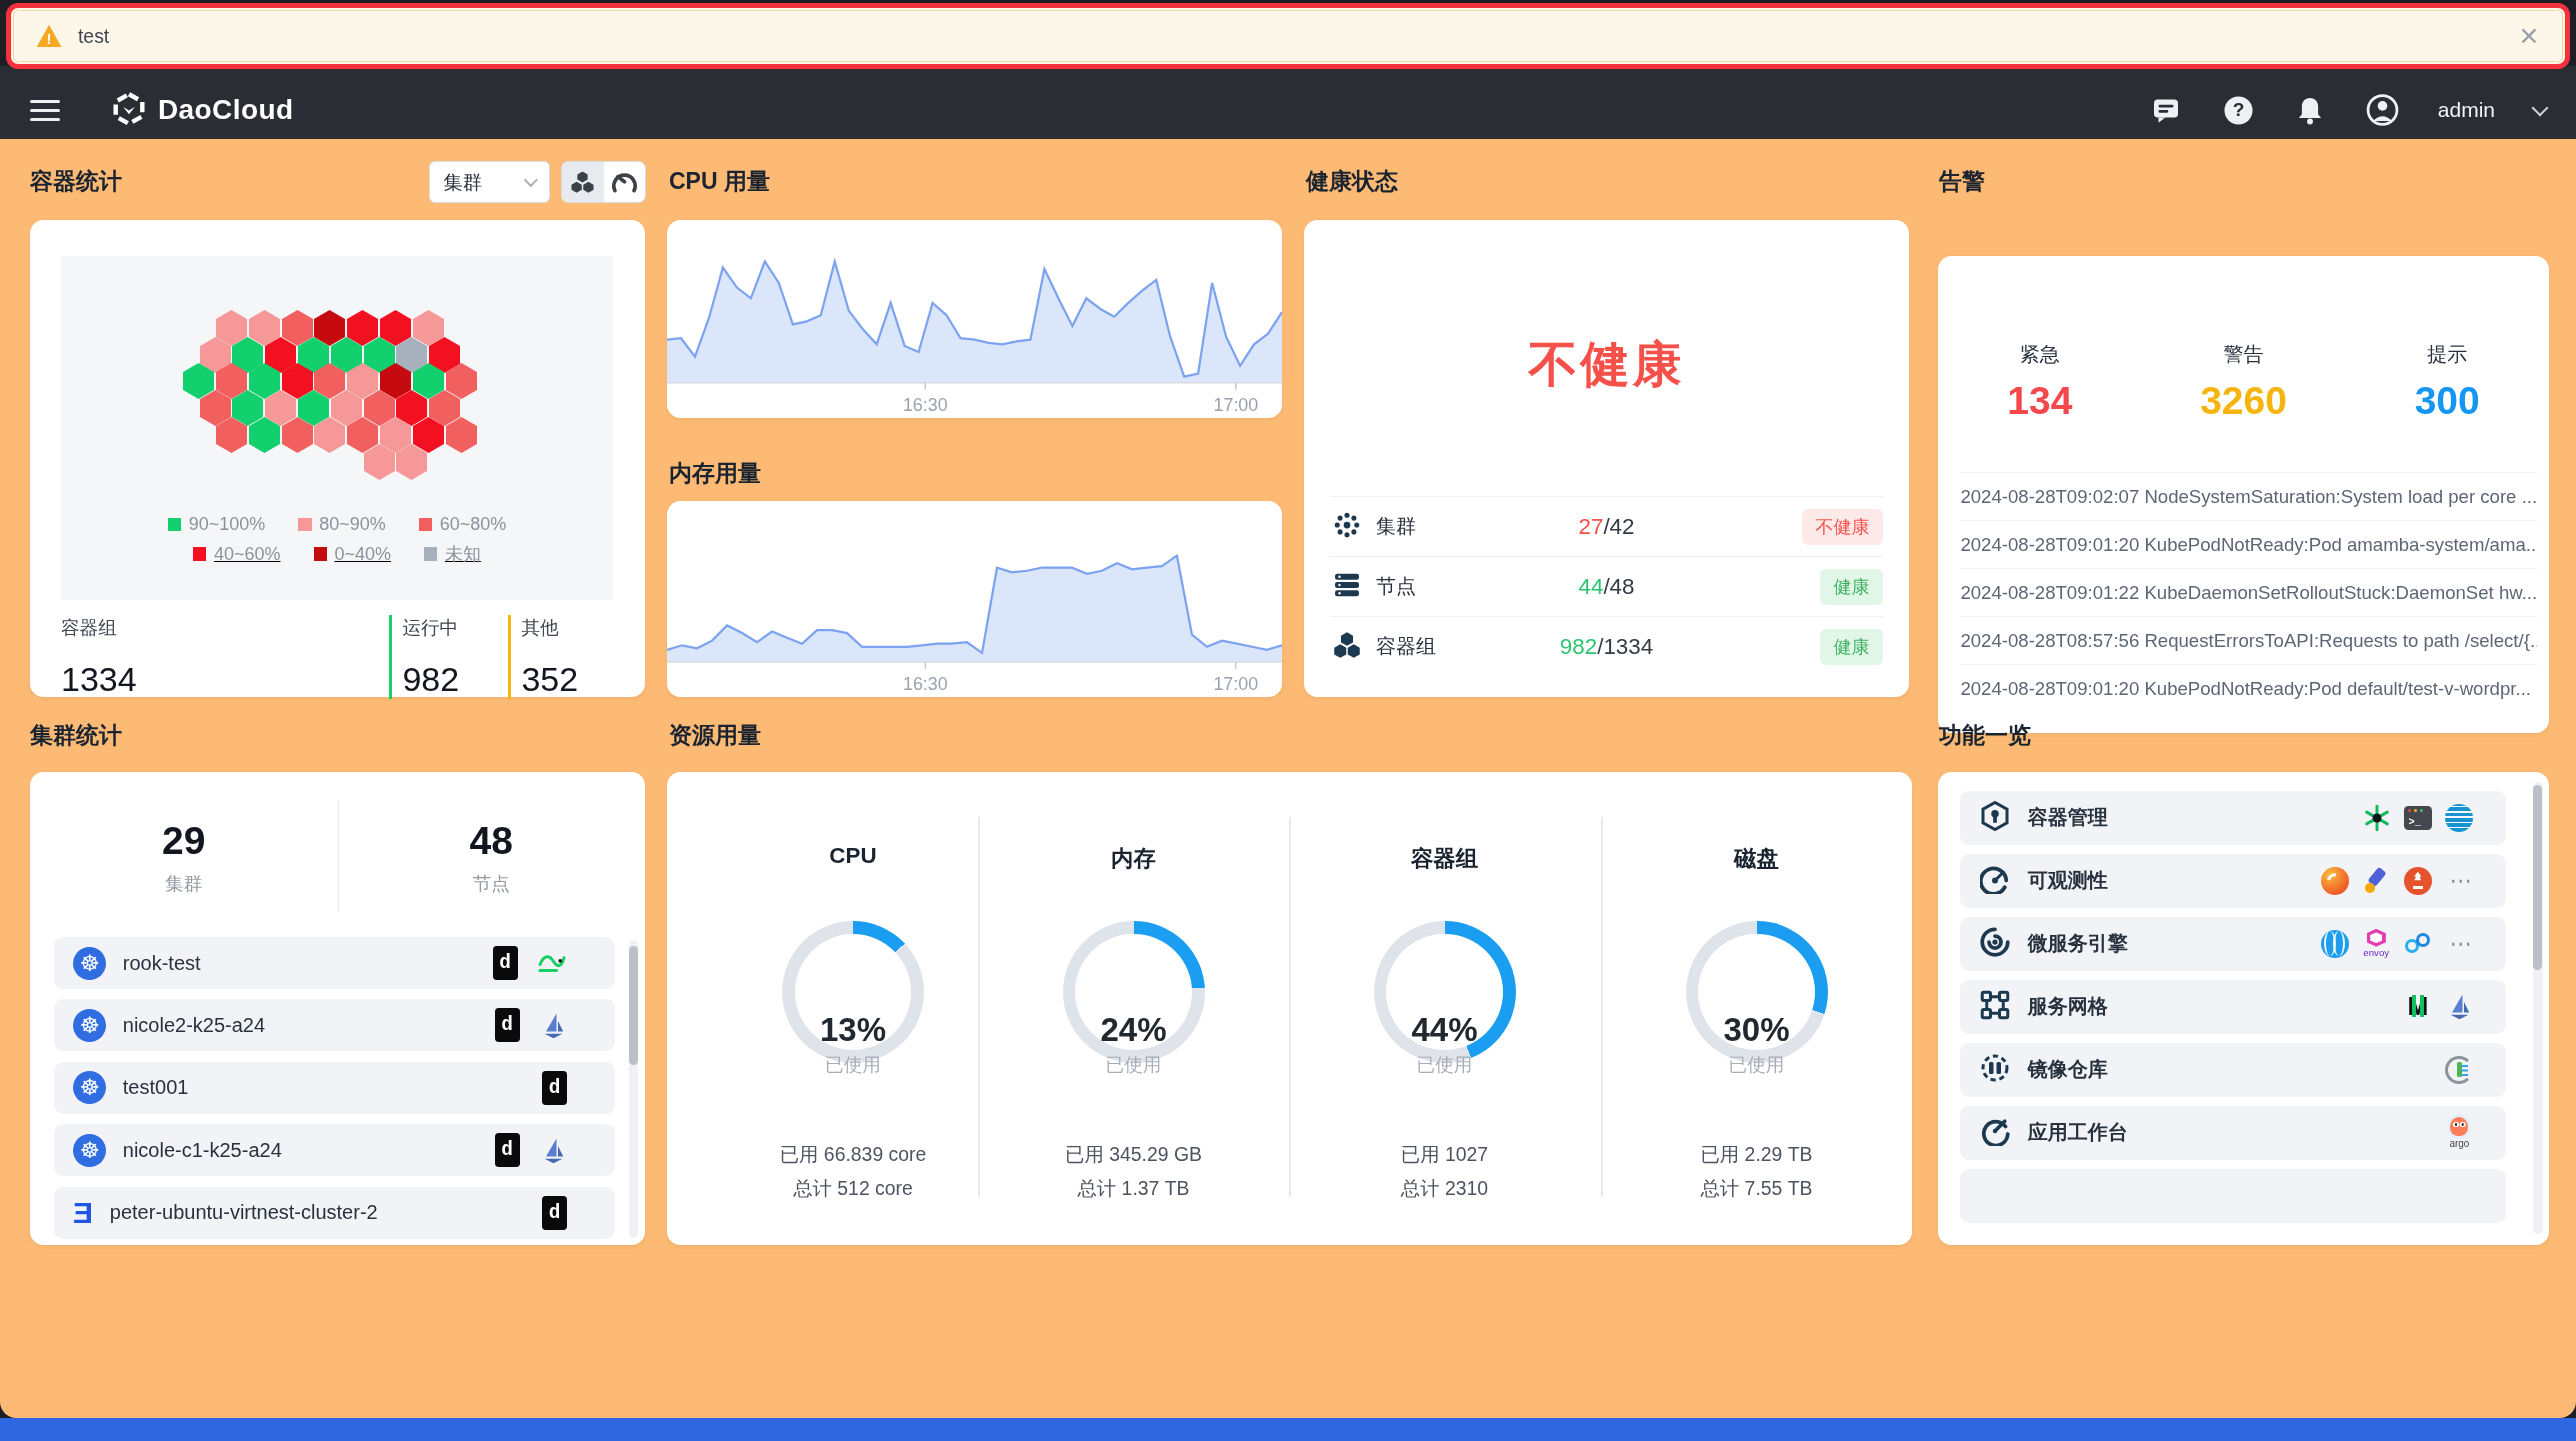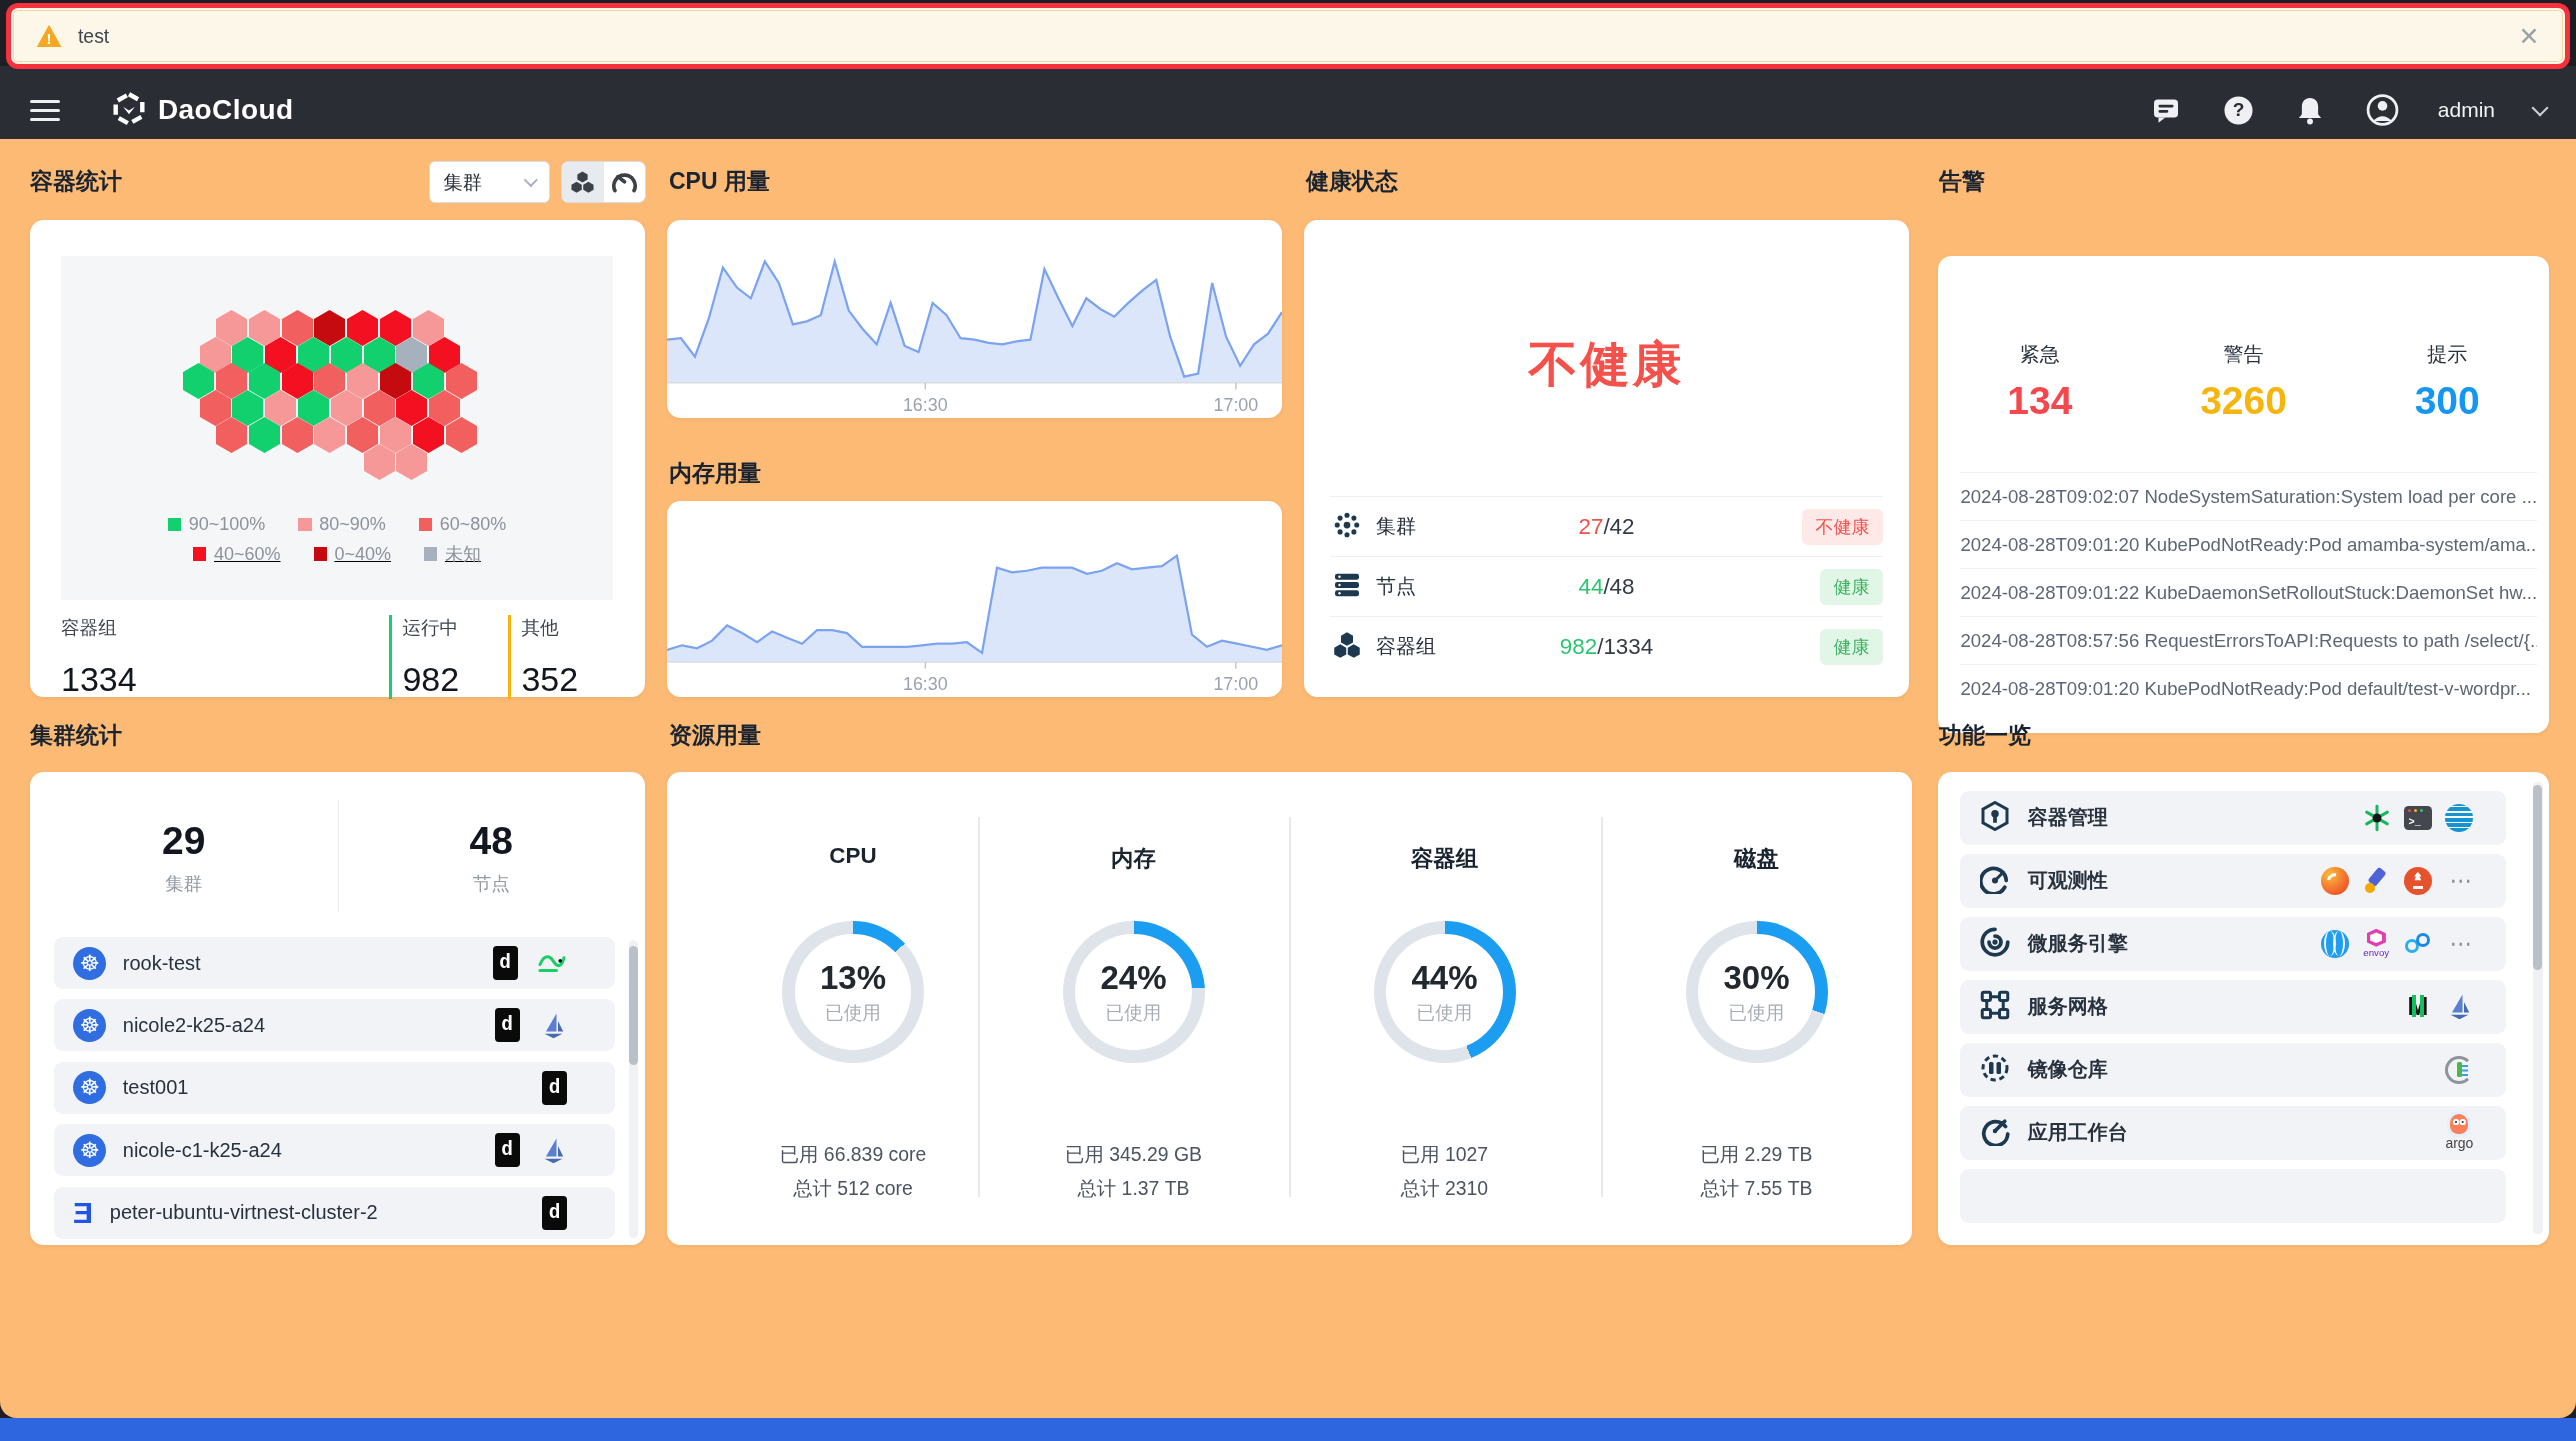--- a/index.html
+++ b/index.html
@@ -100,21 +100,21 @@
   .docker-badge { width:25px; height:34px; background:#0a0a0a; color:#fff; border-radius:3.7px; display:flex; align-items:center; justify-content:center; font-size:19.4px; font-weight:bold; font-family:"Liberation Mono",monospace; }
   .scrollbar { position:absolute; border-radius:4.5px; background:#f0f1f4; }
   .scroll-thumb { position:absolute; border-radius:4.5px; background:#babfc8; }
 
   
   .r-col { position:absolute; top:0; height:100%; }
   .r-divider { position:absolute; top:45px; width:1.5px; height:380px; background:#e6e9ee; }
   .r-title { position:absolute; top:71px; width:100%; text-align:center; font-size:22.4px; font-weight:bold; color:#1a2330; }
   .donut { position:absolute; left:50%; top:149px; transform:translateX(-50%); width:142px; height:142px; border-radius:50%; }
   .donut::after { content:""; position:absolute; inset:12.7px; background:#fff; border-radius:50%; }
-  .donut-txt { position:absolute; left:50%; top:149px; transform:translateX(-50%); width:142px; height:142px; display:flex; flex-direction:column; align-items:center; justify-content:center; z-index:2; }
+  .donut-txt { position:absolute; left:50%; top:164px; transform:translateX(-50%); width:142px; height:142px; display:flex; flex-direction:column; align-items:center; justify-content:flex-end; z-index:2; }
   .donut-pct { font-size:33px; font-weight:bold; color:#21282f; }
   .donut-cap { font-size:18.6px; color:#a7adb6; margin-top:3px; }
   .r-used { position:absolute; top:369px; width:100%; text-align:center; font-size:19.4px; color:#4c5460; }
   .r-total { position:absolute; top:403px; width:100%; text-align:center; font-size:19.4px; color:#4c5460; }
 
   
   .f-rows { position:absolute; left:22.4px; top:18.6px; width:546px; }
   .f-row { height:54px; background:#f1f3f6; border-radius:9px; margin-bottom:9px; display:flex; align-items:center; padding:0 19.4px; position:relative; cursor:pointer; }
   .f-label { font-size:20px; color:#28313e; margin-left:18px; font-weight:bold; }
   .f-apps { position:absolute; right:33px; display:flex; gap:13.4px; align-items:center; }
@@ -147,21 +147,21 @@
   .ic-merbridge { position:relative; font-size:25px; font-weight:900; color:#101418; }
   .ic-merbridge::before { content:""; position:absolute; left:4.5px; top:3px; bottom:4.5px; width:3.7px; background:#12c05c; }
   .ic-merbridge::after { content:""; position:absolute; right:4.5px; top:3px; bottom:4.5px; width:3.7px; background:#12c05c; }
   .ic-harbor { width:28px; height:28px; border-radius:50%; border:3px solid #8d949c; position:relative; border-right-color:transparent; }
   .ic-harbor i { position:absolute; left:8.2px; top:3.7px; width:5.2px; height:15px; background:#4fb748; border-radius:1.5px; }
   .ic-harbor b { position:absolute; right:2.2px; top:6px; width:7.5px; height:2.2px; background:#37a0e8; box-shadow:0 4.5px 0 #37a0e8, 0 9px 0 #37a0e8; }
   .ic-argo { display:flex; flex-direction:column; align-items:center; }
   .ic-argo .head { width:18px; height:19.4px; background:#ff8058; border-radius:50% 50% 42% 42%; position:relative; box-shadow:0 0 0 3px #e3f0fd; }
   .ic-argo .head i { position:absolute; left:3px; top:5.2px; width:5.2px; height:5.2px; background:#fff; border-radius:50%; box-shadow:6.7px 0 0 #fff; }
   .ic-argo .head i::after { content:""; position:absolute; left:1.5px; top:1.5px; width:2.2px; height:2.2px; background:#222; border-radius:50%; box-shadow:6.7px 0 0 #222; }
-  .ic-argo .t { font-size:14px; color:#444; margin-top:1.5px; }
+  .ic-argo .t { font-size:10px; color:#444; margin-top:1.5px; }
   .ic-wave { width:30px; height:27px; }
   .ic-istio { width:27px; height:27px; }
   .ic-k8smesh { width:28px; height:28px; }
 
   .feat-ic { width:30px; height:30px; flex:0 0 auto; }
 </style>
 </head>
 <body>
 
 <div class="stage">

